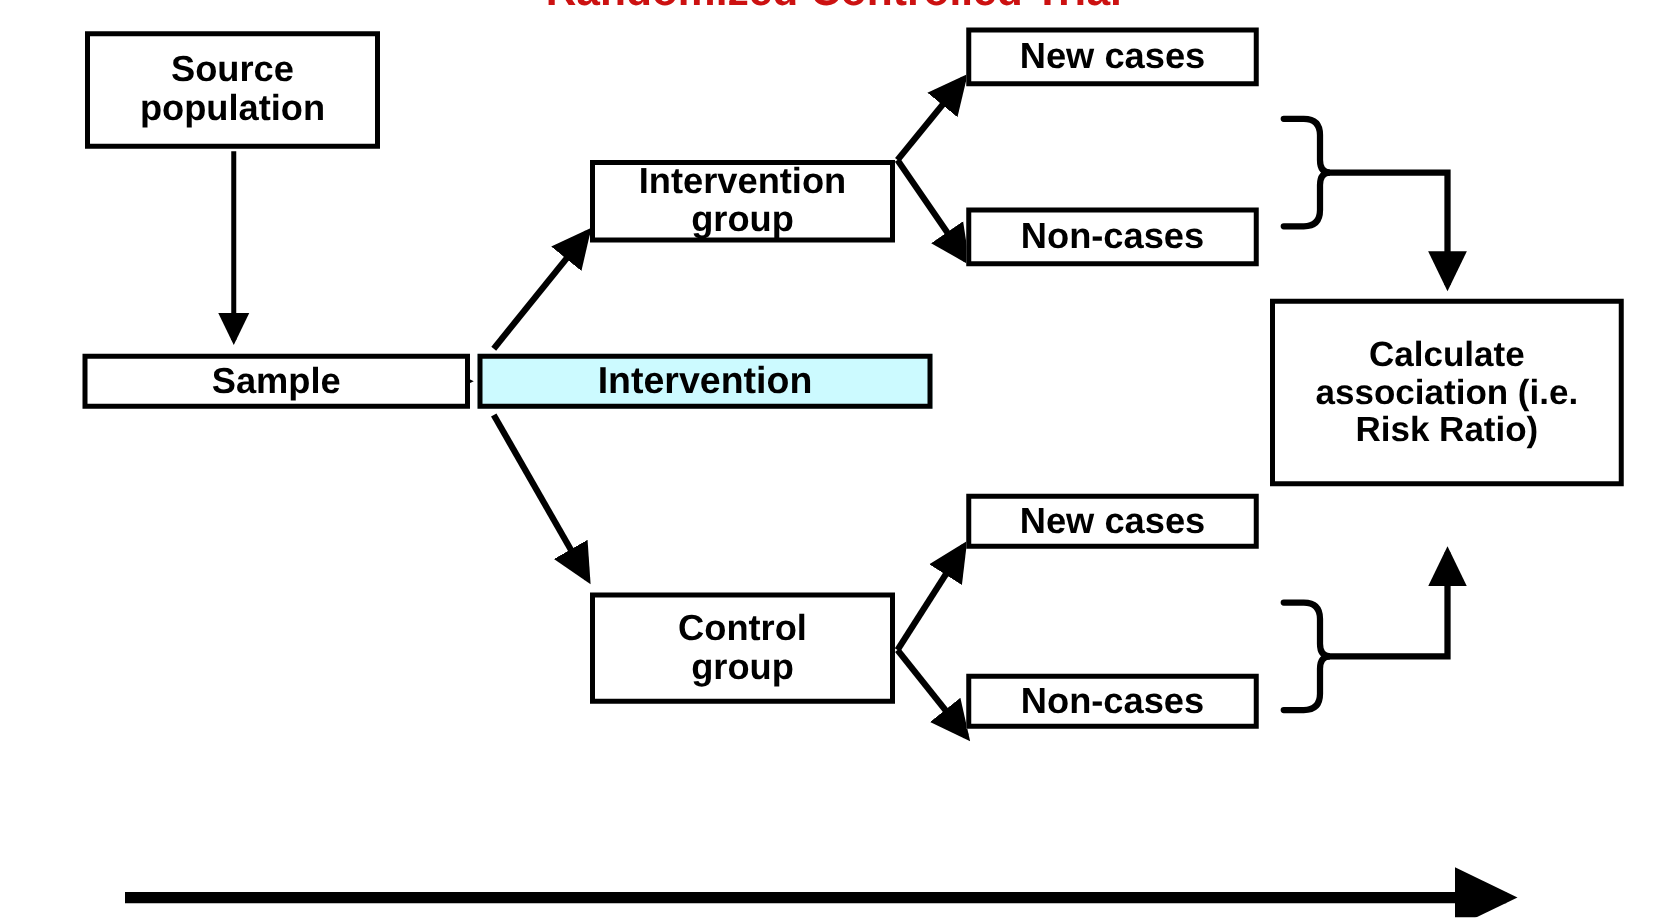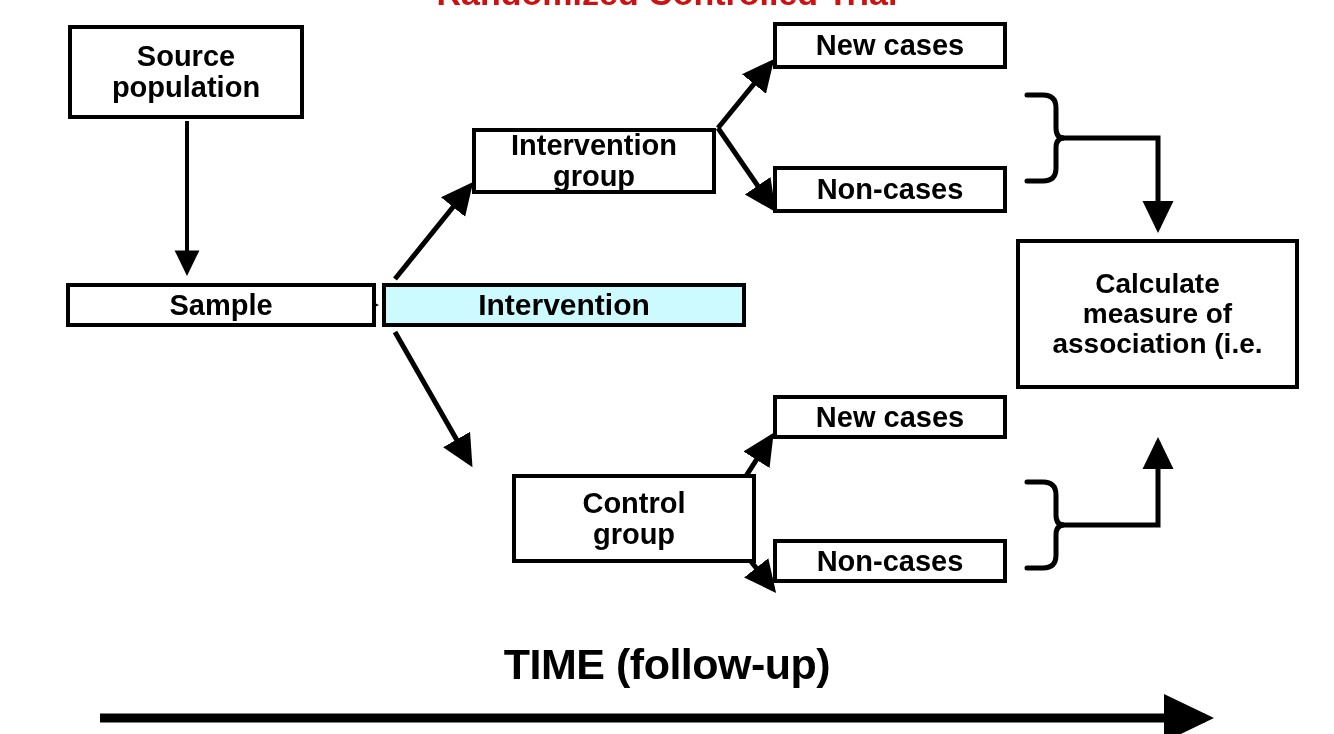--- a/index.html
+++ b/index.html
@@ -42,21 +42,21 @@
   }
   .node .inner { width: 100%; padding: 0 21px; text-align: center; }
   .node .ln { display: block; }
   .it { }
 
   #node-source-population { left: 68px;  top: 25px;  width: 236px; height: 94px;  font-size: 29px; }
   #node-sample           { left: 24px;  top: 283px; width: 310px; height: 44px;  font-size: 29px; margin-left: 42px; }
   #node-randomization    { left: 382px; top: 283px; width: 364px; height: 44px;  font-size: 30px;
                             background: #ccfaff; }
   #node-intervention     { left: 472px; top: 82px;  width: 244px; height: 66px;  font-size: 29px; margin-top: 46px; }
-  #node-control          { left: 472px; top: 474px; width: 244px; height: 89px;  font-size: 29px; margin-left: 40px; }
+  #node-control          { left: 472px; top: 474px; width: 244px; height: 89px;  font-size: 29px; }
   #node-new-cases-top    { left: 773px; top: 22px;  width: 234px; height: 47px;  font-size: 29px; }
   #node-non-cases-top    { left: 773px; top: 166px; width: 234px; height: 47px;  font-size: 29px; }
   #node-new-cases-bottom { left: 773px; top: 395px; width: 234px; height: 44px;  font-size: 29px; }
   #node-non-cases-bottom { left: 773px; top: 539px; width: 234px; height: 44px;  font-size: 29px; }
   #node-calculate        { left: 1016px;top: 239px; width: 283px; height: 150px; font-size: 28px; }
 
   #time-label {
     position: absolute;
     left: 0;
     top: 640px;
@@ -183,20 +183,19 @@
 
   <div class="node" id="node-non-cases-bottom">
     <span class="inner">
       <span class="ln">Non-cases</span>
     </span>
   </div>
 
   <div class="node" id="node-calculate">
     <span class="inner">
       <span class="ln">Calculate</span>
-      <span class="ln">measure of</span>
       <span class="ln">association (i.e.</span>
-    </span>
-  </div>
-
-  <div id="time-label">TIME (follow-up)</div>
+      <span class="ln">Risk Ratio)</span>
+    </span>
+  </div>
+
 
 </div>
 
 </body></html>

